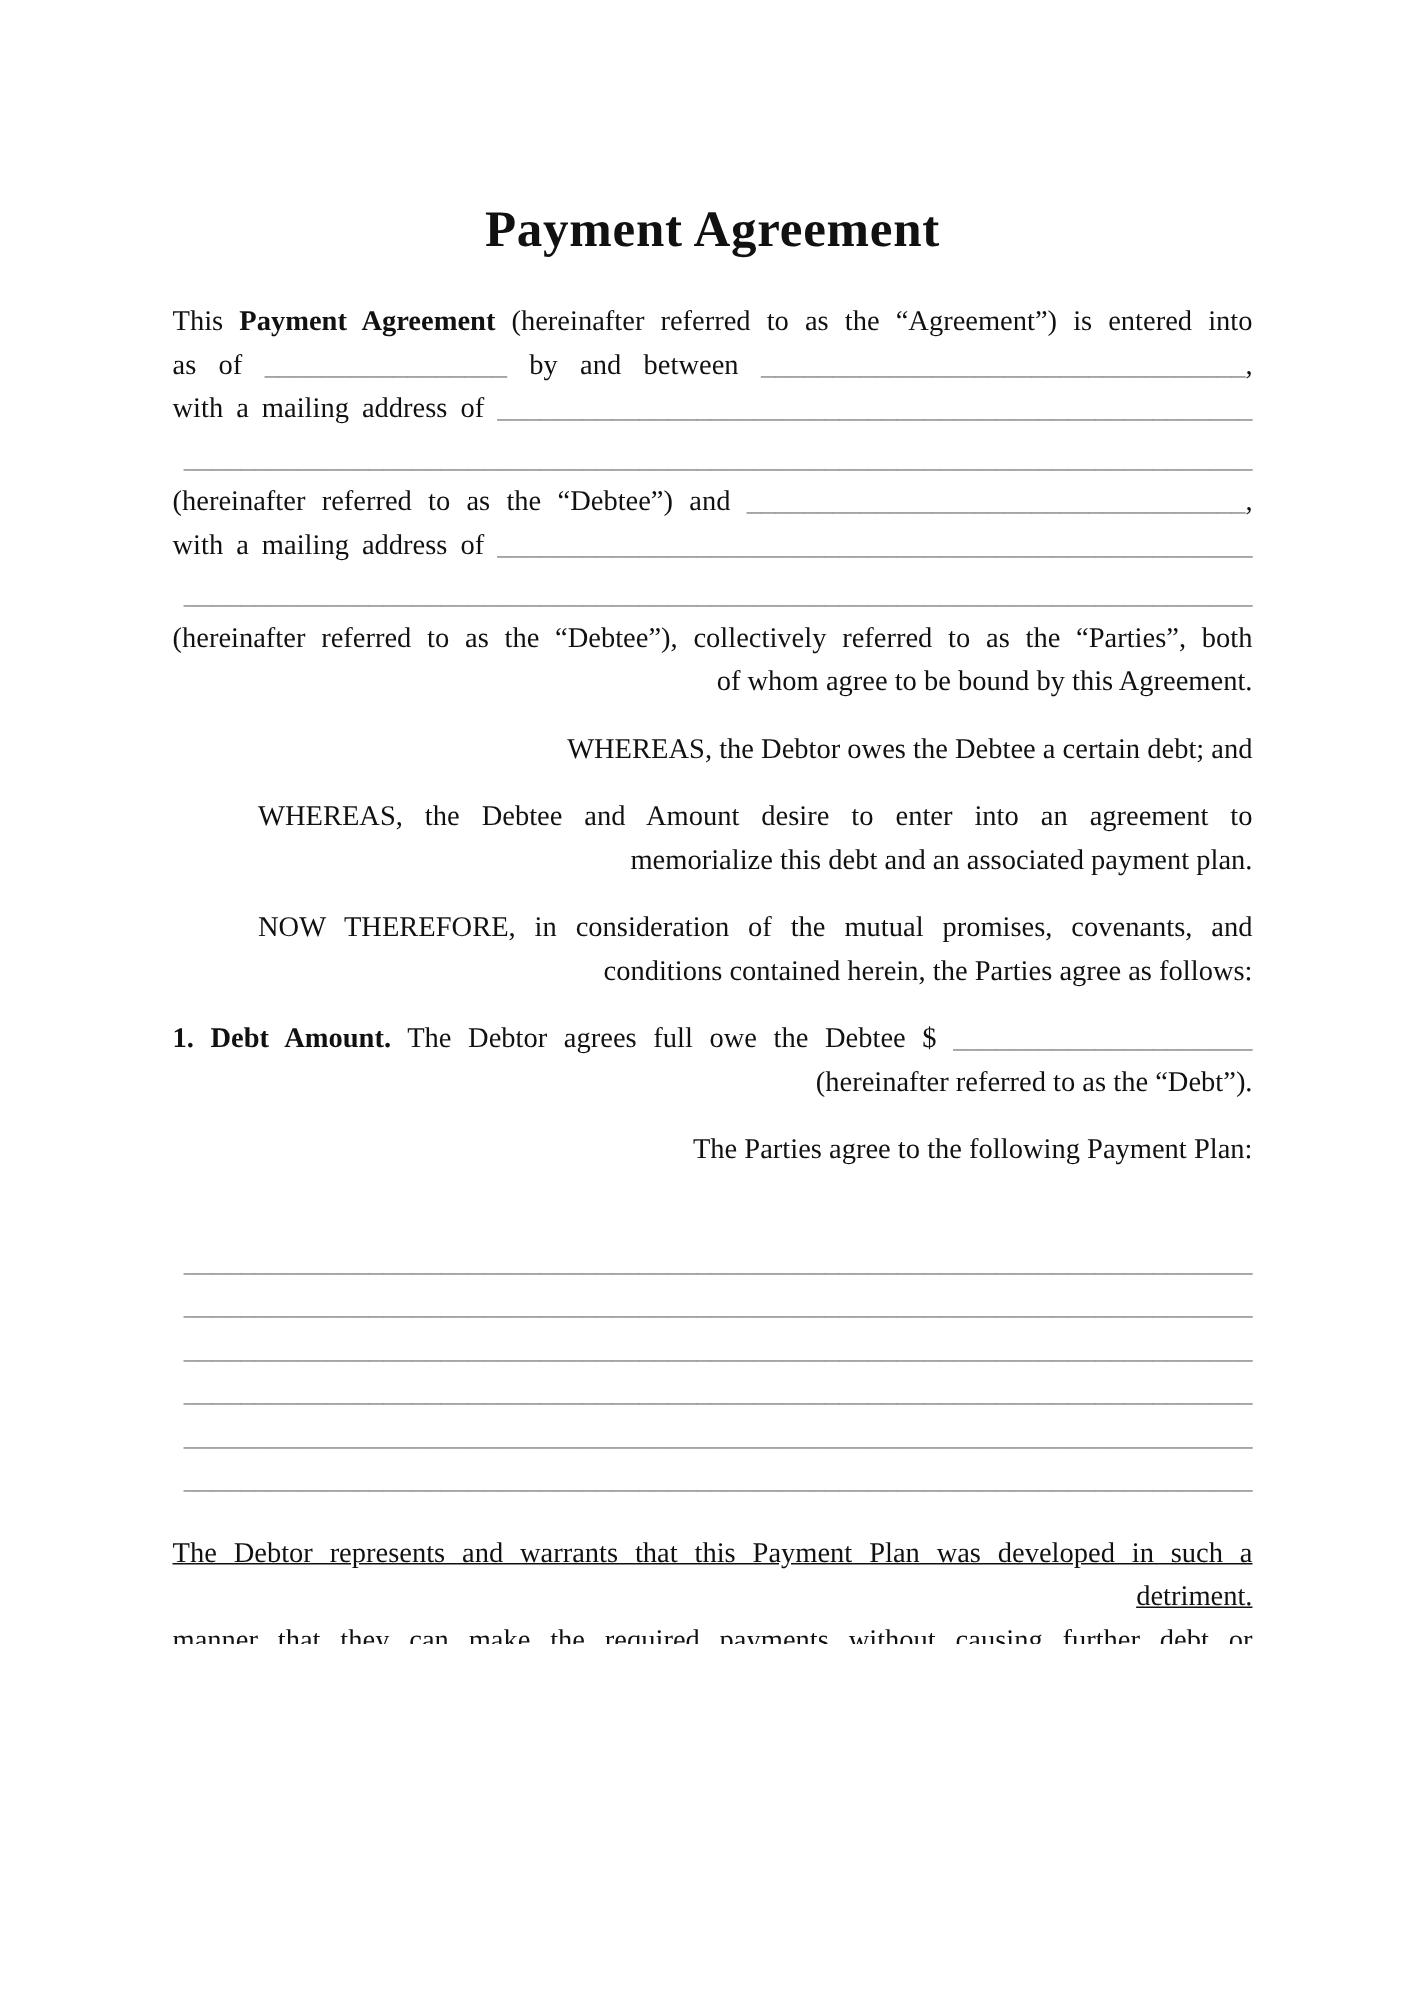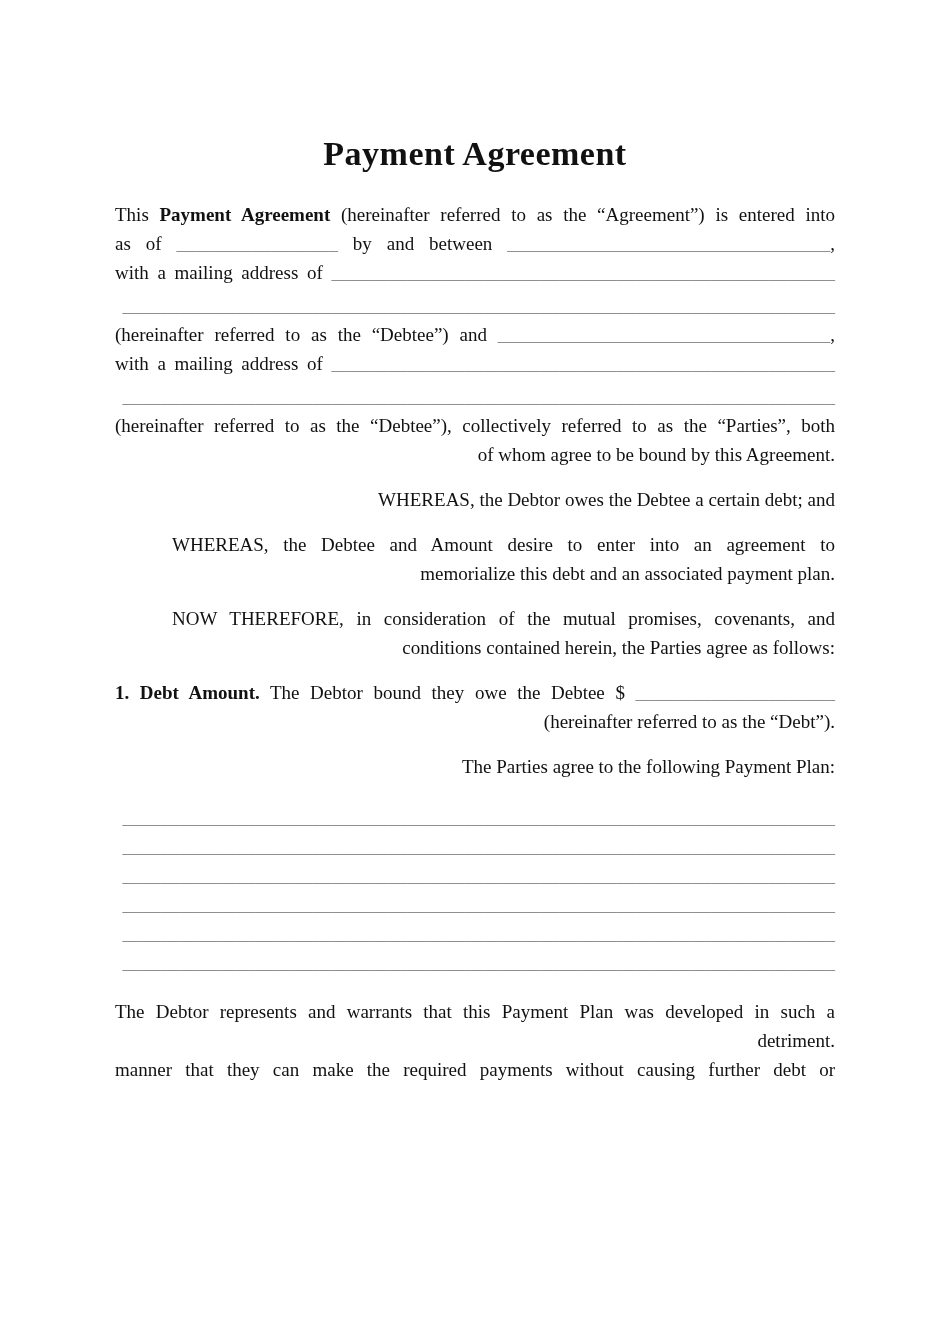--- a/index.html
+++ b/index.html
@@ -24,23 +24,23 @@
     font-size:34px;
     line-height:40px;
     font-weight:bold;
     text-align:center;
     letter-spacing:0.5px;
   }
   .block{margin:0 0 16px 0;}
   .block.indent{padding-left:57px;}
   [data-name="intro-paragraph"],
   [data-name="debtee-1-clause"]{margin-bottom:4px;}
-  [data-name="payment-plan-intro"]{margin-bottom:22px;}
+  [data-name="payment-plan-intro"]{margin-bottom:46px;}
   [data-name="payment-plan-blank-lines"]{margin-bottom:20px;}
-  [data-name="debtor-warranty-paragraph"]{margin-bottom:0;}
+  [data-name="debtor-warranty-paragraph"]{margin-bottom:0;text-decoration:underline;}
   .line{
     font-size:19px;
     line-height:29px;
     text-align:right;
     white-space:nowrap;
   }
   .line.stretch{
     text-align:justify;
     text-align-last:justify;
   }
@@ -73,21 +73,21 @@
       </div>
       <div class="block indent" data-name="whereas-agreement-clause">
         <div class="line stretch" data-name="text-line"><span class="" data-name="text-segment">WHEREAS, the Debtee and Amount desire to enter into an agreement to</span></div>
         <div class="line" data-name="text-line"><span class="" data-name="text-segment">memorialize this debt and an associated payment plan.</span></div>
       </div>
       <div class="block indent" data-name="now-therefore-clause">
         <div class="line stretch" data-name="text-line"><span class="" data-name="text-segment">NOW THEREFORE, in consideration of the mutual promises, covenants, and</span></div>
         <div class="line" data-name="text-line"><span class="" data-name="text-segment">conditions contained herein, the Parties agree as follows:</span></div>
       </div>
       <div class="block" data-name="section-1-debt-amount">
-        <div class="line stretch" data-name="text-line"><span class="bold" data-name="bold-text-segment">1. Debt Amount.</span><span class="" data-name="text-segment"> The Debtor bound they owe the Debtee $ </span><span class="blank" data-name="blank-field">_____________________</span></div>
+        <div class="line stretch" data-name="text-line"><span class="bold" data-name="bold-text-segment">1. Debt Amount.</span><span class="" data-name="text-segment"> The Debtor agrees full owe the Debtee $ </span><span class="blank" data-name="blank-field">_____________________</span></div>
         <div class="line" data-name="text-line"><span class="" data-name="text-segment">(hereinafter referred to as the “Debt”).</span></div>
       </div>
       <div class="block" data-name="payment-plan-intro">
         <div class="line" data-name="text-line"><span class="" data-name="text-segment">The Parties agree to the following Payment Plan:</span></div>
       </div>
       <div class="block" data-name="payment-plan-blank-lines">
         <div class="line" data-name="blank-line"><span class="blank" data-name="blank-field">___________________________________________________________________________</span></div>
         <div class="line" data-name="blank-line"><span class="blank" data-name="blank-field">___________________________________________________________________________</span></div>
         <div class="line" data-name="blank-line"><span class="blank" data-name="blank-field">___________________________________________________________________________</span></div>
         <div class="line" data-name="blank-line"><span class="blank" data-name="blank-field">___________________________________________________________________________</span></div>

